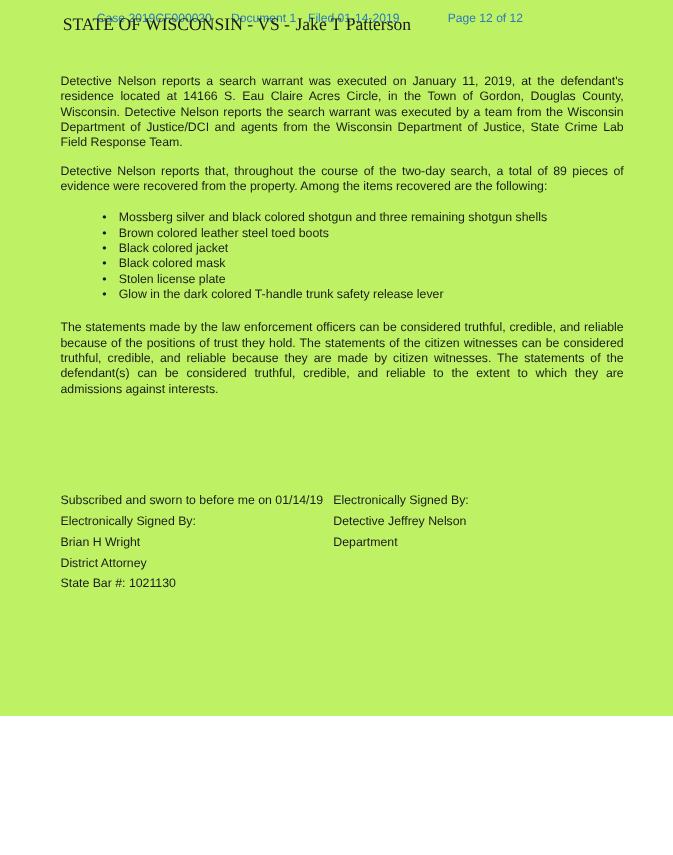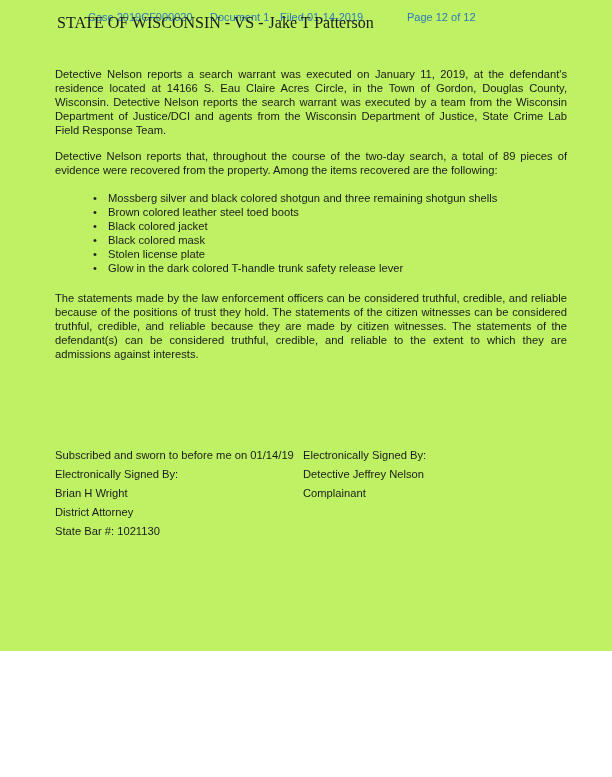--- a/index.html
+++ b/index.html
@@ -139,19 +139,19 @@
     <div>Subscribed and sworn to before me on 01/14/19</div>
     <div>Electronically Signed By:</div>
     <div>Brian H Wright</div>
     <div>District Attorney</div>
     <div>State Bar #: 1021130</div>
   </div>
 
   <div class="sig-col sig-right">
     <div>Electronically Signed By:</div>
     <div>Detective Jeffrey Nelson</div>
-    <div>Complainant</div>
+    <div>Department</div>
   </div>
 
   <div class="footer-date">01/14/2019</div>
   <div class="footer-pagenum">12</div>
 
 </div>
 
 </body></html>

